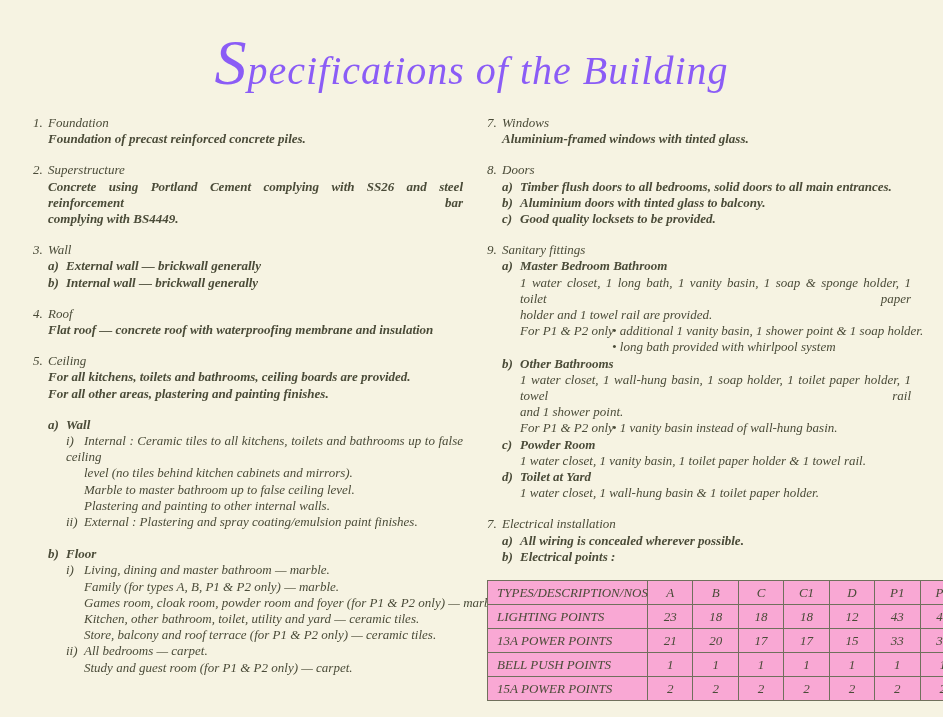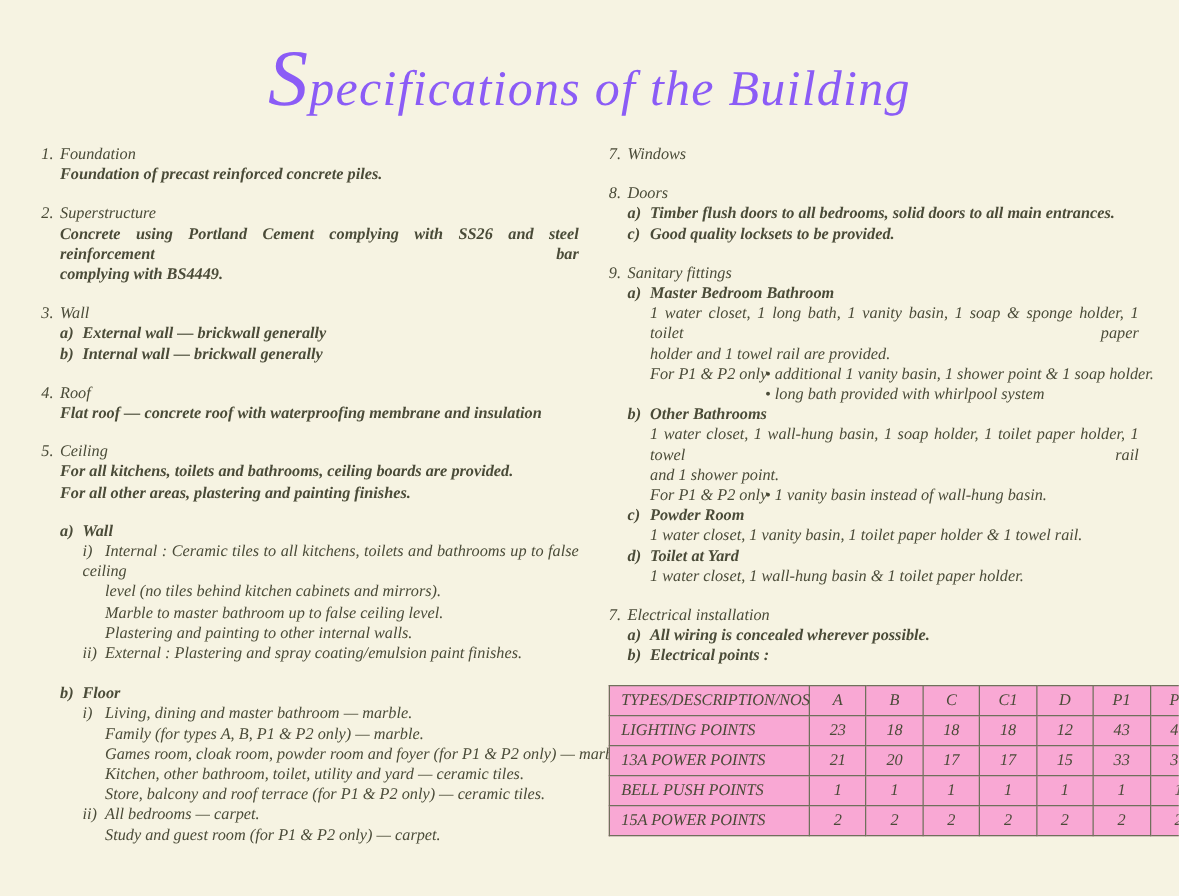--- a/index.html
+++ b/index.html
@@ -113,24 +113,26 @@
           <div class="line i3"><span class="txt">Games room, cloak room, powder room and foyer (for P1 &amp; P2 only) — marble.</span></div>
           <div class="line i3"><span class="txt">Kitchen, other bathroom, toilet, utility and yard — ceramic tiles.</span></div>
           <div class="line i3"><span class="txt">Store, balcony and roof terrace (for P1 &amp; P2 only) — ceramic tiles.</span></div>
           <div class="line i2"><span class="lab">ii)</span><span class="txt">All bedrooms — carpet.</span></div>
           <div class="line i3"><span class="txt">Study and guest room (for P1 &amp; P2 only) — carpet.</span></div>
         </div>
       </div>
     <div class="col-right" id="col-right">
         <div class="section">
           <div class="line head"><span class="num">7.</span><span class="stitle">Windows</span></div>
+          <div class="line i1"><span class="txt">Aluminium-framed windows with tinted glass.</span></div>
         </div>
         <div class="section">
           <div class="line head"><span class="num">8.</span><span class="stitle">Doors</span></div>
           <div class="line i1"><span class="lab">a)</span><span class="txt">Timber flush doors to all bedrooms, solid doors to all main entrances.</span></div>
+          <div class="line i1"><span class="lab">b)</span><span class="txt">Aluminium doors with tinted glass to balcony.</span></div>
           <div class="line i1"><span class="lab">c)</span><span class="txt">Good quality locksets to be provided.</span></div>
         </div>
         <div class="section">
           <div class="line head"><span class="num">9.</span><span class="stitle">Sanitary fittings</span></div>
           <div class="line i1"><span class="lab">a)</span><span class="txt">Master Bedroom Bathroom</span></div>
           <div class="line i2 j"><span class="txt">1 water closet, 1 long bath, 1 vanity basin, 1 soap &amp; sponge holder, 1 toilet paper</span></div>
           <div class="line i2"><span class="txt">holder and 1 towel rail are provided.</span></div>
           <div class="line i2"><span class="lab wide">For P1 &amp; P2 only</span><span class="txt">• additional 1 vanity basin, 1 shower point &amp; 1 soap holder.</span></div>
           <div class="line i2"><span class="lab wide"></span><span class="txt">• long bath provided with whirlpool system</span></div>
           <div class="line i1"><span class="lab">b)</span><span class="txt">Other Bathrooms</span></div>

